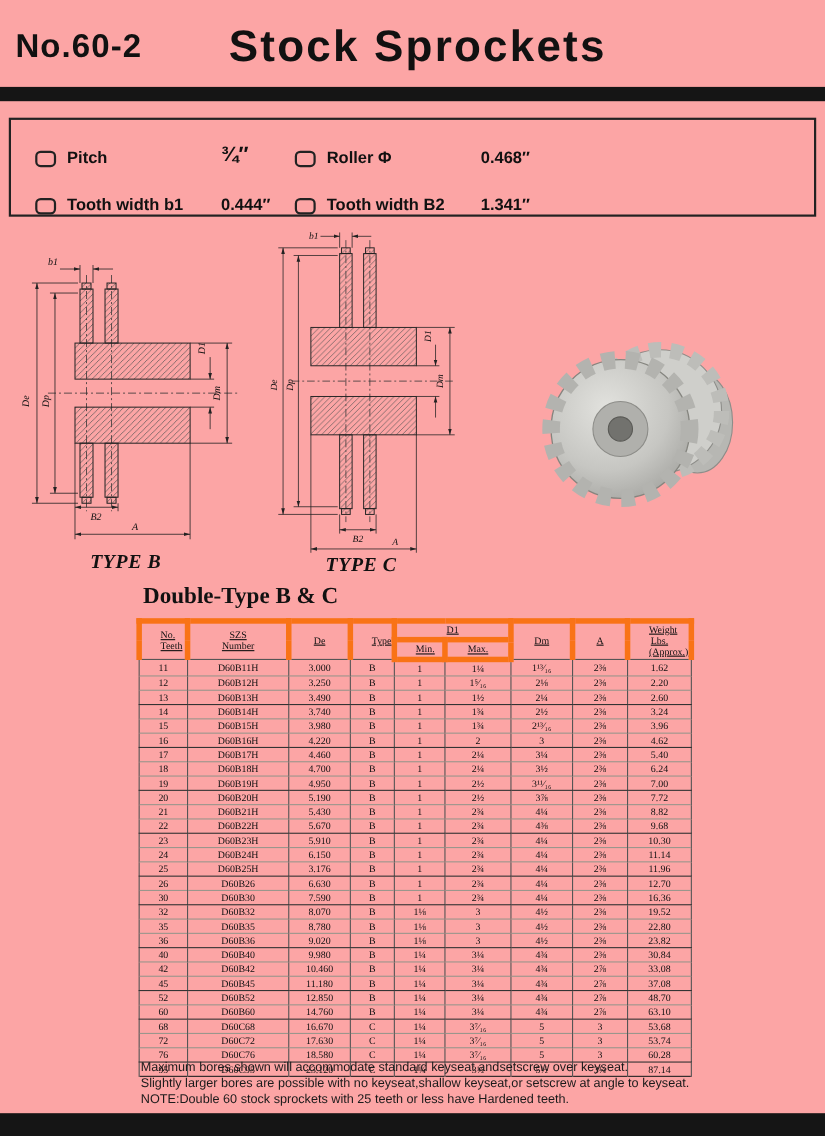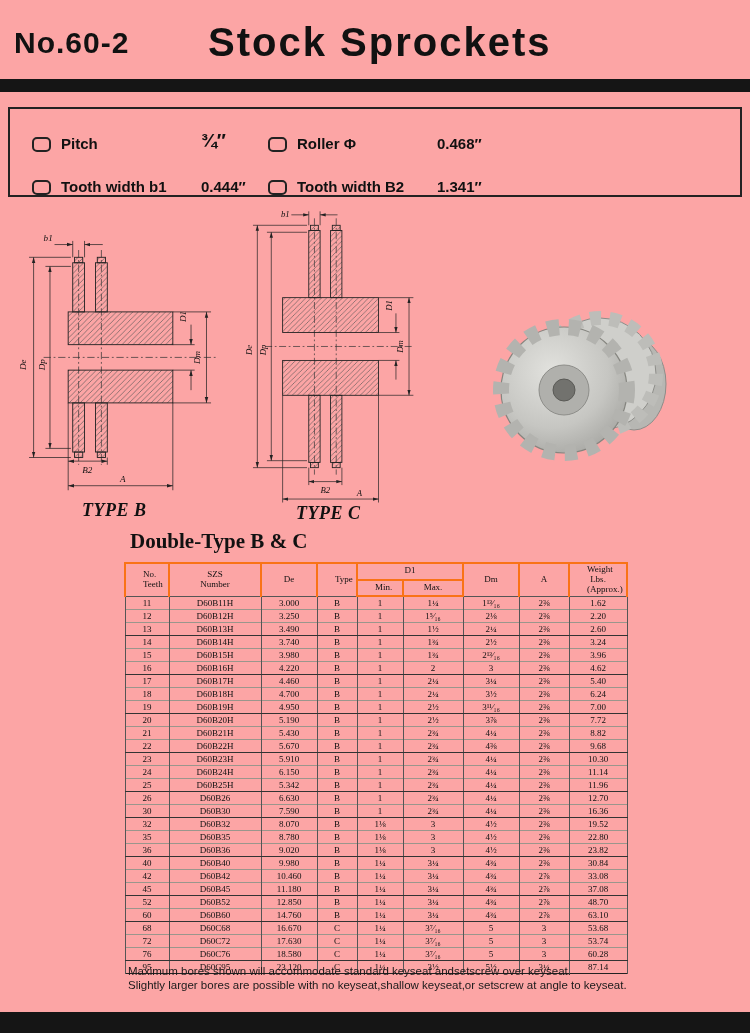--- a/index.html
+++ b/index.html
@@ -25,21 +25,21 @@
   .diagram{position:absolute;}
   .type-caption{position:absolute; font-style:italic; font-weight:bold; font-size:18px; font-family:"Liberation Serif", serif; letter-spacing:0.5px;}
   .dash{stroke:#333; stroke-width:0.8; fill:none; stroke-dasharray:8 3 2 3;}
   .ext,.dim{stroke:#222; stroke-width:0.8; fill:none;}
   .hp{stroke:#222; stroke-width:1;}
   .dlabel{font:italic 10px "Liberation Serif", serif; fill:#111;}
   
   .section-title{position:absolute; left:130px; top:529px; font-family:"Liberation Serif", serif; font-weight:bold; font-size:21px;}
   .table-wrap{position:absolute; left:124px; top:562px; width:502px;}
   table.sprocket-table{border-collapse:collapse; width:502px; font-family:"Liberation Serif", serif; font-size:9px; border:1.5px solid #222; table-layout:fixed;}
-  .sprocket-table th{border:2px solid #f97316; font-weight:normal; font-size:9px; white-space:pre-line; line-height:1.1; padding:1px 17px; text-align:center; vertical-align:middle;}
+  .sprocket-table th{border:5px solid #f97316; font-weight:normal; font-size:9px; white-space:pre-line; line-height:1.1; padding:1px 17px; text-align:center; vertical-align:middle;text-decoration:underline;}
   .sprocket-table td{border-left:1px solid #555; border-right:1px solid #555; border-top:0.5px solid #9a968c; padding:0 1px; text-align:center; height:12px; line-height:12px; overflow:hidden;}
   .sprocket-table thead tr:first-child th{border-bottom:1px solid #555;}
   .sprocket-table tbody tr.group-end td{border-bottom:1.2px solid #333;}
   
   .notes{position:absolute; left:128px; top:964px; width:590px; font-size:11.5px; line-height:1.25; color:#1a1a1a;}
   .note-final{position:absolute; left:128px; top:994px; width:590px; font-size:11.5px; color:#1a1a1a;}
 </style>
 </head>
 <body>
 
@@ -411,21 +411,21 @@
             <td>B</td>
             <td>1</td>
             <td>2¾</td>
             <td>4¼</td>
             <td>2⅜</td>
             <td>11.14</td>
           </tr>
           <tr class="group-end">
             <td>25</td>
             <td>D60B25H</td>
-            <td>5.342</td>
+            <td>3.176</td>
             <td>B</td>
             <td>1</td>
             <td>2¾</td>
             <td>4¼</td>
             <td>2⅜</td>
             <td>11.96</td>
           </tr>
           <tr>
             <td>26</td>
             <td>D60B26</td>
@@ -581,16 +581,17 @@
             <td>87.14</td>
           </tr>
         </tbody>
     </table>
   </div>
 
   <div class="notes">
     <div>Maximum bores shown will accommodate standard keyseat andsetscrew over keyseat.</div>
     <div>Slightly larger bores are possible with no keyseat,shallow keyseat,or setscrew at angle to keyseat.</div>
   </div>
+  <div class="note-final">NOTE:Double 60 stock sprockets with 25 teeth or less have Hardened teeth.</div>
 
   <div class="bottom-bar"></div>
 
 </div>
 
 </body></html>

